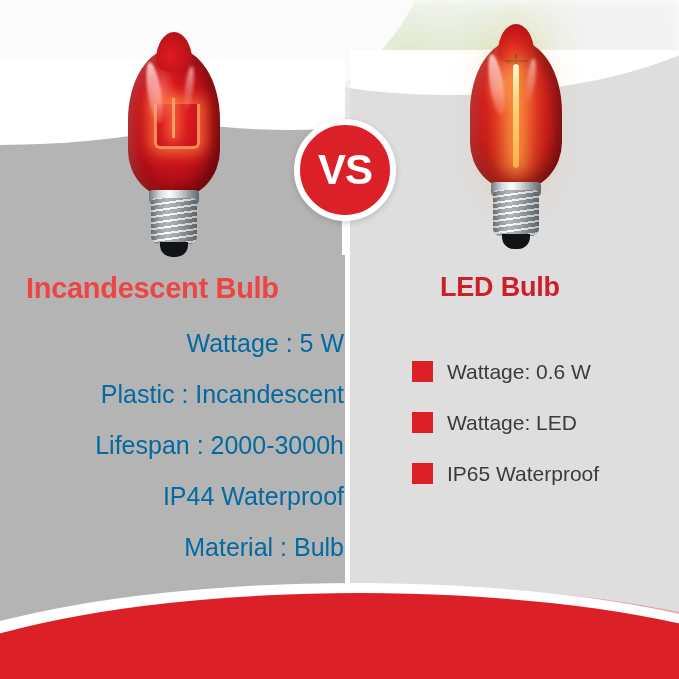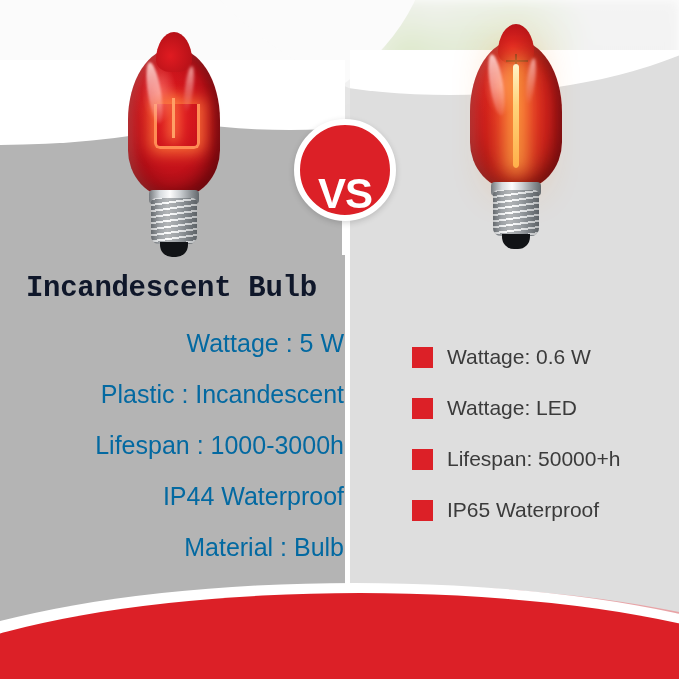--- a/index.html
+++ b/index.html
@@ -273,44 +273,43 @@
     position: absolute;
     left: 294px;
     top: 119px;
     width: 102px;
     height: 102px;
     border-radius: 50%;
     background: #dc2027;
     border: 6px solid #ffffff;
     box-sizing: border-box;
     display: flex;
-    align-items: flex-end;
+    align-items: center;
     justify-content: center;
     box-shadow: 0 2px 6px rgba(0,0,0,0.16);
   }
   .vs-badge span {
     color: #ffffff;
     font-size: 42px;
     font-weight: bold;
     letter-spacing: -1px;
     line-height: 1;
   }
 
   
   .heading-left {
     position: absolute;
     left: 26px;
     top: 272px;
     width: 300px;
     font-size: 29px;
     font-weight: bold;
-    color: #0f172a;
+    color: #ef4444;
     letter-spacing: -0.3px;
     white-space: nowrap;
-    font-family: Liberation Mono, monospace;
   }
   .heading-right {
     position: absolute;
     left: 440px;
     top: 272px;
     font-size: 27px;
     font-weight: bold;
     color: #cc1f2a;
     letter-spacing: -0.2px;
     white-space: nowrap;
@@ -333,21 +332,21 @@
 
   .list-right {
     position: absolute;
     left: 412px;
     top: 331px;
     width: 262px;
   }
   .list-right .row {
     height: 51px;
     display: flex;
-    align-items: center;
+    align-items: flex-end;
   }
   .list-right .bullet {
     width: 21px;
     height: 21px;
     background: #dc2027;
     flex: 0 0 auto;
     margin-top: 1px;
   }
   .list-right .row span.txt {
     margin-left: 14px;
@@ -407,44 +406,41 @@
     </div>
     <div class="bulb-foot" style="top:194px;"></div>
   </div>
 
   <div class="vs-stem"></div>
   <div class="vs-badge">
     <span>VS</span>
   </div>
 
   <div class="heading-left">Incandescent Bulb</div>
+  <div class="heading-right">LED Bulb</div>
 
   <div class="list-left">
     <div class="row">Wattage : 5 W</div>
     <div class="row">Plastic : Incandescent</div>
-    <div class="row">Lifespan : 1000-3000h</div>
+    <div class="row">Lifespan : 2000-3000h</div>
     <div class="row">IP44 Waterproof</div>
     <div class="row">Material : Bulb</div>
   </div>
 
   <div class="list-right">
     <div class="row">
       <div class="bullet"></div>
       <span class="txt">Wattage: 0.6 W</span>
     </div>
     <div class="row">
       <div class="bullet"></div>
       <span class="txt">Wattage: LED</span>
     </div>
     <div class="row">
       <div class="bullet"></div>
-      <span class="txt">Lifespan: 50000+h</span>
-    </div>
-    <div class="row">
-      <div class="bullet"></div>
       <span class="txt">IP65 Waterproof</span>
     </div>
   </div>
 
   <div class="band-wrap">
     <div class="band-pink"></div>
     <div class="band-white-edge"></div>
     <div class="band-red"></div>
   </div>
 

